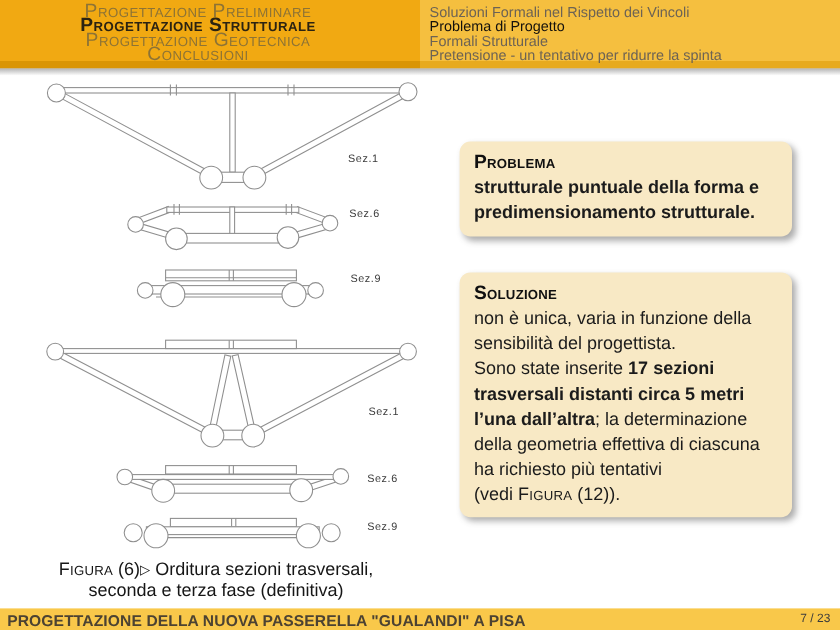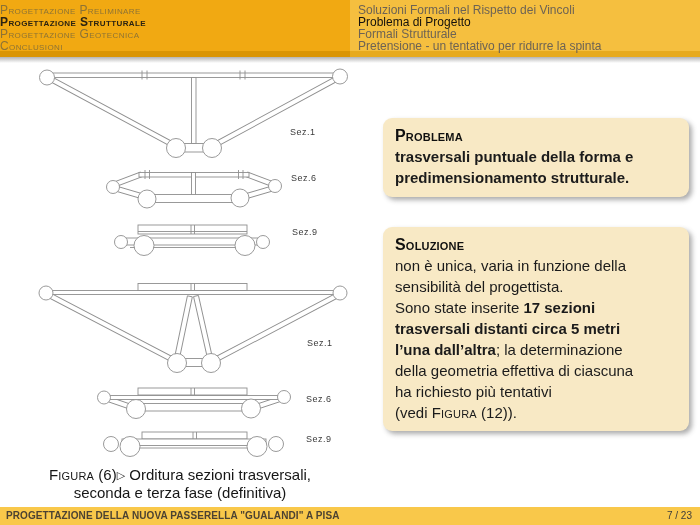--- a/index.html
+++ b/index.html
@@ -6,22 +6,22 @@
   .slide{position:relative;width:700px;height:525px;background:#ffffff;overflow:hidden;
          font-family:"Liberation Sans",sans-serif;}
 
   
   .header-left{position:absolute;left:0;top:0;width:350px;height:57px;
     background:linear-gradient(to bottom,#f1a912 0,#f1a912 51px,#da9504 51px,#da9504 57px);}
   .header-right{position:absolute;left:350px;top:0;width:350px;height:57px;
     background:linear-gradient(to bottom,#f5bf3f 0,#f5bf3f 51px,#e7aa1e 51px,#e7aa1e 57px);}
   .header-shadow{position:absolute;left:0;top:57px;width:700px;height:6px;
     background:linear-gradient(to bottom,rgba(105,105,105,.5),rgba(255,255,255,0));}
-  .nav-left{position:absolute;left:0;top:4px;width:330px;text-align:left;
-    font-size:12px;line-height:12px;font-variant:small-caps;letter-spacing:.4px;color:#8d7335;}
+  .nav-left{position:absolute;left:0;top:4px;width:330px;text-align:center;
+    font-size:16px;line-height:12px;font-variant:small-caps;letter-spacing:.4px;color:#8d7335;}
   .nav-left .nav-item.active{color:#2b2312;font-weight:bold;}
   .nav-right{position:absolute;left:358px;top:4px;width:336px;
     font-size:12px;line-height:12px;color:#6d6354;}
   .nav-right .nav-item.active{color:#14110d;}
   .nav-item{cursor:pointer;}
 
   
   .fig-svg{position:absolute;left:0;top:57px;}
   .fig-svg .st{fill:#ffffff;stroke:#8f8f8f;stroke-width:.9;}
   .fig-svg line{stroke:#8f8f8f;stroke-width:.9;}
@@ -33,32 +33,32 @@
     font-size:15px;line-height:18px;color:#161616;}
 
   
   .rb{font-weight:bold;}
   .ri{}
   .rsc{font-variant:small-caps;letter-spacing:.2px;}
   .rtri{font-size:11px;vertical-align:1px;}
   .tline{white-space:nowrap;}
 
   
-  .block{position:absolute;left:383px;width:306px;background:#f8e9c5;border-radius:9px;
+  .block{position:absolute;left:383px;width:277px;background:#f8e9c5;border-radius:9px;
     box-shadow:3px 3px 5px rgba(70,70,70,.45);padding:8px 12px;box-sizing:border-box;color:#1b1b1b;}
   .block-title{font-size:16px;font-weight:bold;font-variant:small-caps;line-height:20px;
     color:#101010;letter-spacing:.2px;}
   .block-body{font-size:15px;line-height:21px;}
   .problema{top:118px;height:79px;}
   .problema .block-body{font-weight:bold;}
   .soluzione{top:227px;height:204px;}
 
   
   .footer{position:absolute;left:0;top:507px;width:700px;height:18px;background:#f9c84a;}
-  .footer-title{position:absolute;left:6px;top:3px;font-size:10px;font-weight:bold;
+  .footer-title{position:absolute;left:6px;top:3px;font-size:13px;font-weight:bold;
     color:#4c4232;letter-spacing:.1px;white-space:nowrap;}
   .footer-page{position:absolute;right:8px;top:3px;font-size:10px;color:#3c3c3c;}
 </style>
 </head>
 <body>
 
 <div class="slide">
 
   <div class="header-left"></div>
   <div class="header-right"></div>
@@ -177,21 +177,21 @@
   </svg>
 
   <div class="fig-caption">
       <div class="tline"><span class="rsc">Figura</span><span> (6)</span><span class="rtri">▷</span><span> </span><span class="ri">Orditura sezioni trasversali,</span></div>
       <div class="tline"><span class="ri">seconda e terza fase (definitiva)</span></div>
     </div>
 
   <div class="block problema">
     <div class="block-title">Problema</div>
     <div class="block-body">
-        <div class="tline"><span class="rb">trasversali puntuale della forma e</span></div>
+        <div class="tline"><span class="rb">strutturale puntuale della forma e</span></div>
         <div class="tline"><span class="rb">predimensionamento strutturale.</span></div>
       </div>
   </div>
 
   <div class="block soluzione">
     <div class="block-title">Soluzione</div>
     <div class="block-body">
         <div class="tline"><span>non è unica, varia in funzione della</span></div>
         <div class="tline"><span>sensibilità del progettista.</span></div>
         <div class="tline"><span>Sono state inserite </span><span class="rb">17 sezioni</span></div>

